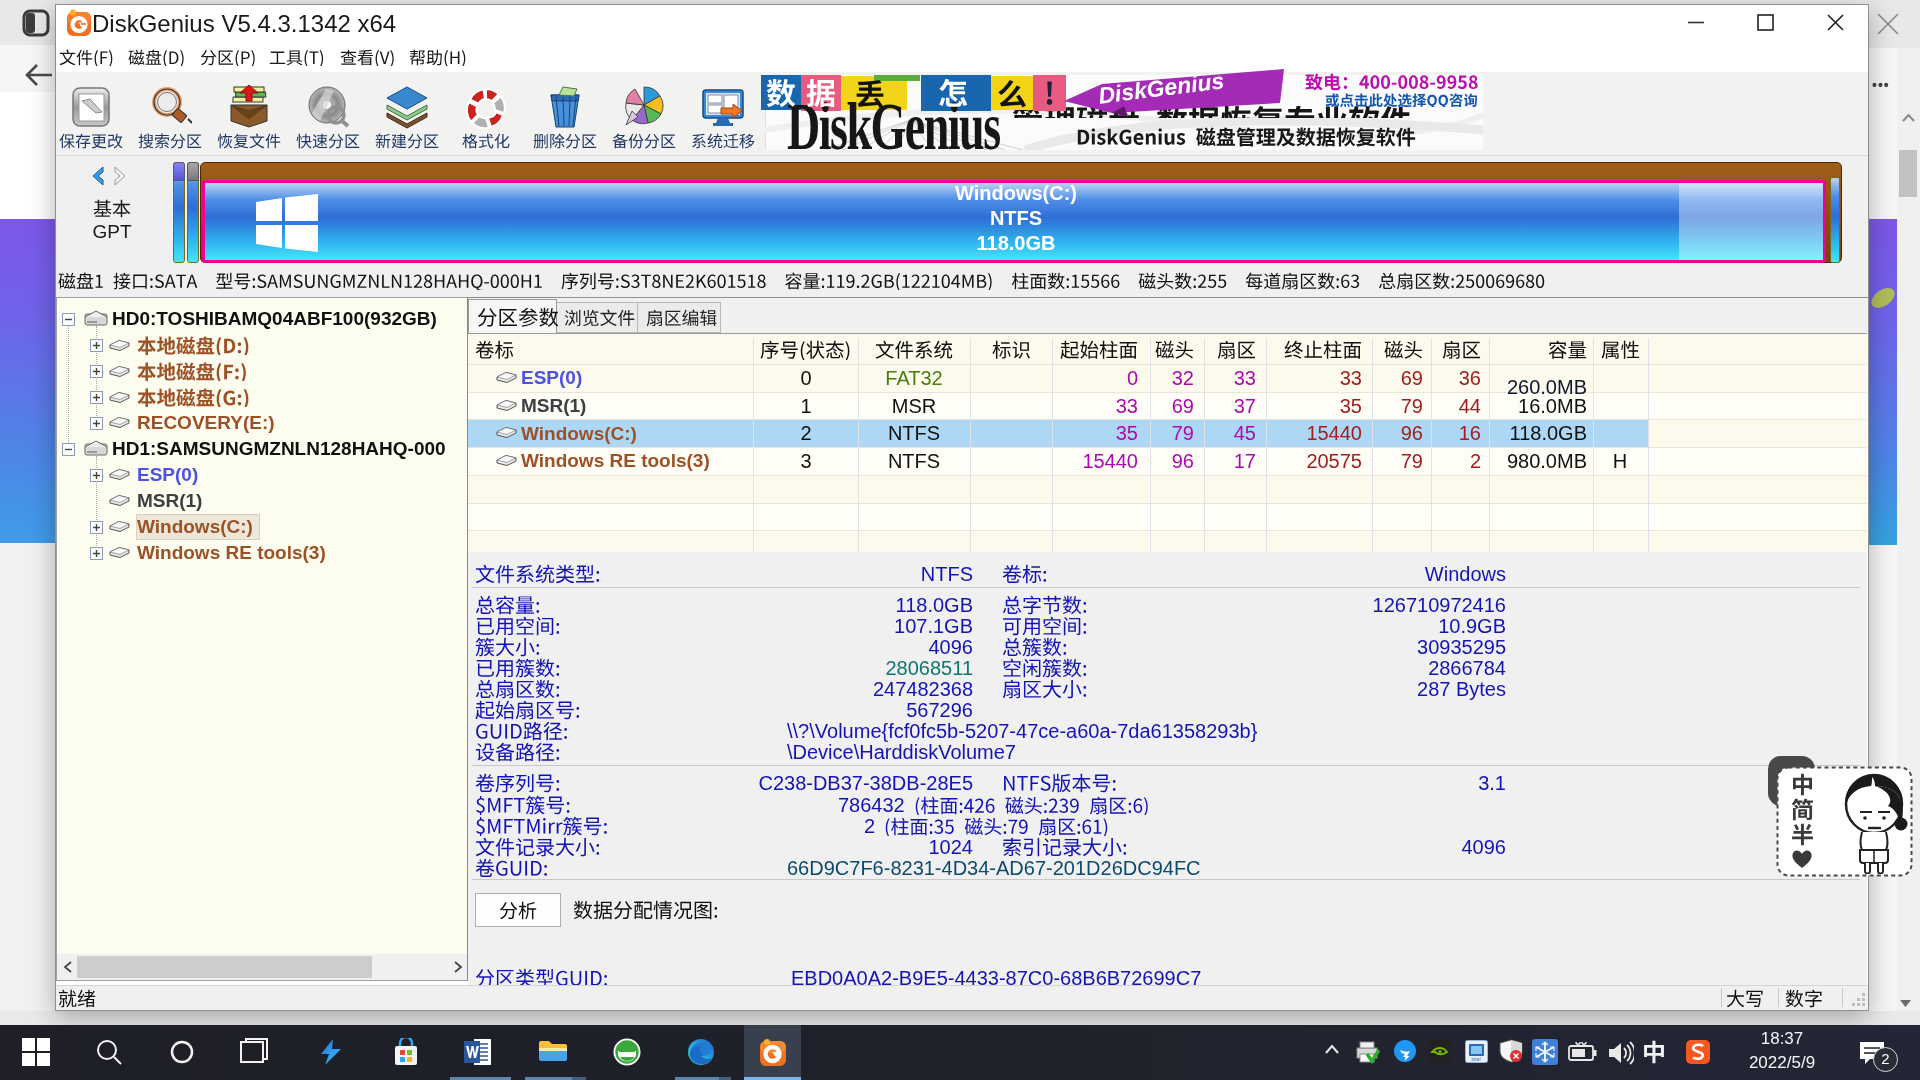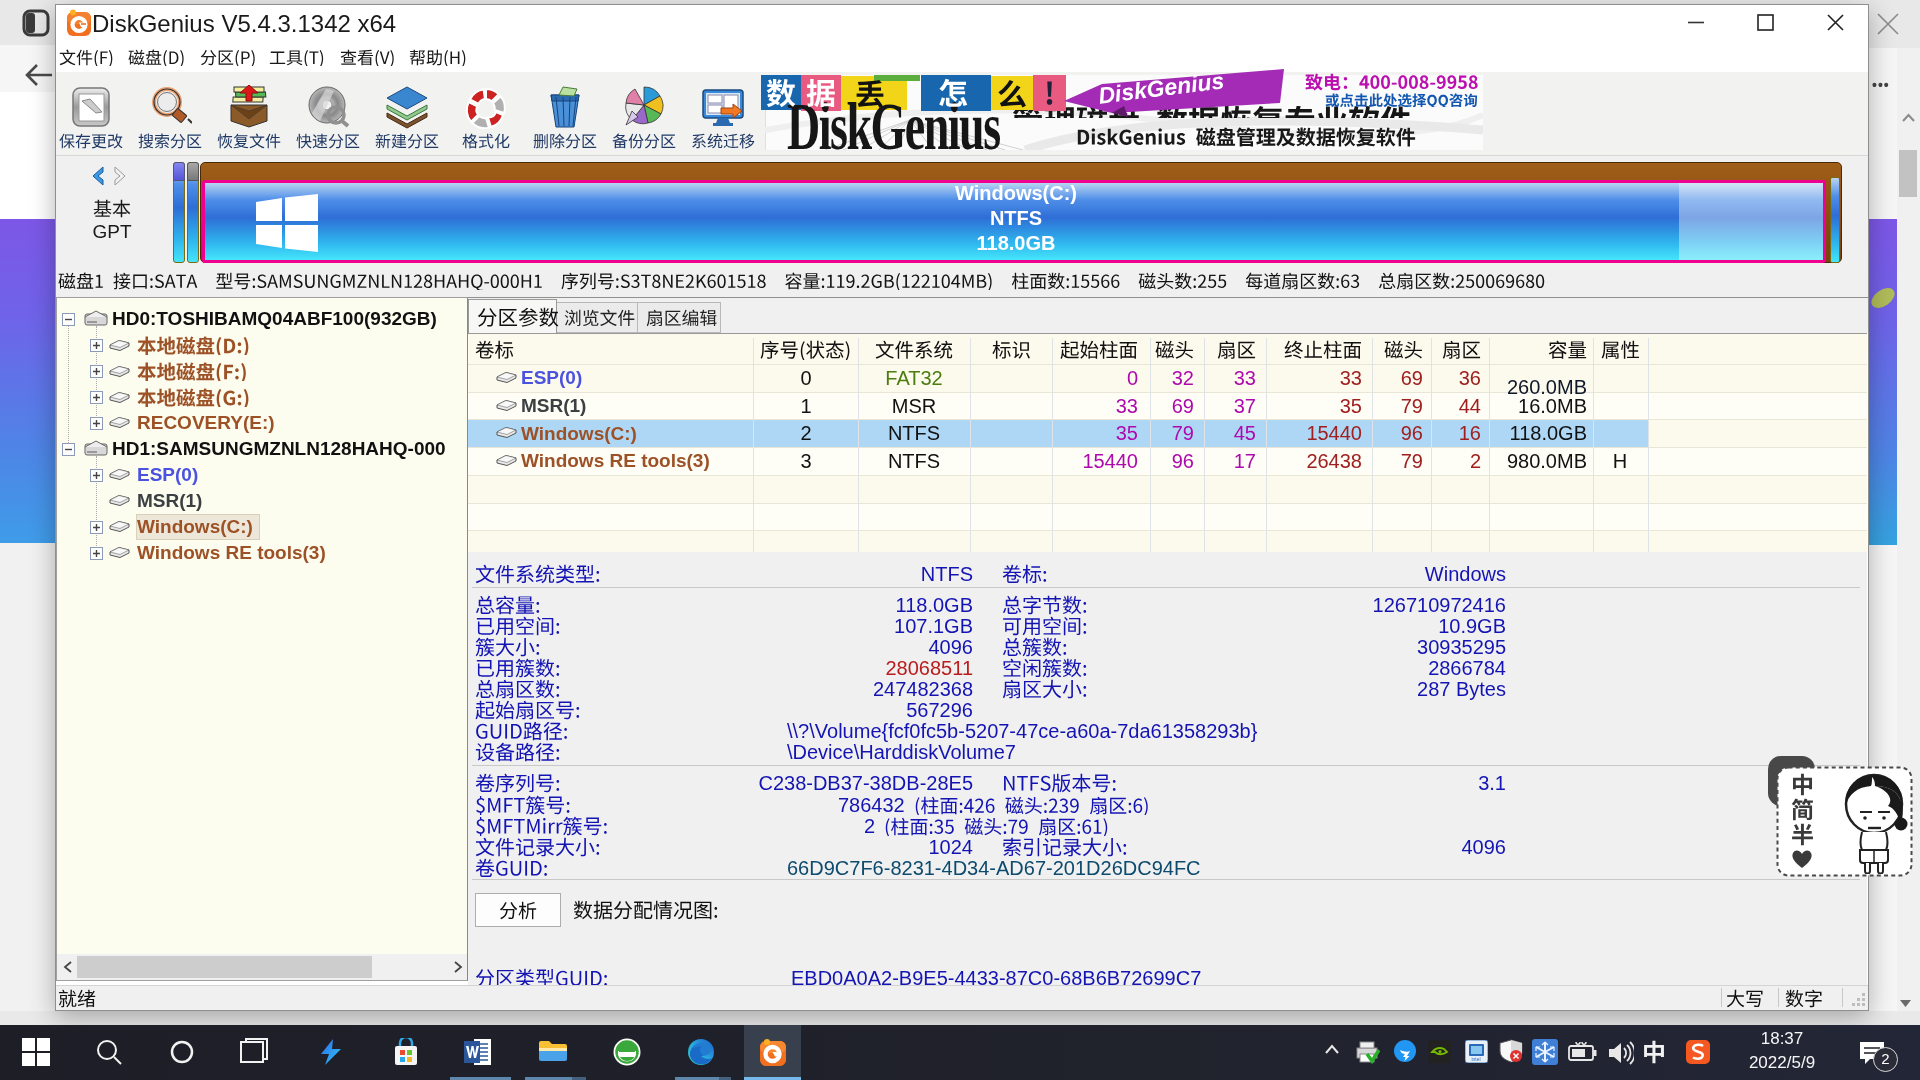--- a/index.html
+++ b/index.html
@@ -766,21 +766,21 @@
 <svg style="position:absolute;left:495px;top:454.0px" width="23" height="13" viewBox="0 0 23 13">
     <path d="M2 6 L11 1.5 L21 4 L21 7 L12 11.5 L2 9 Z" fill="#e8e8e8" stroke="#555"></path>
     <path d="M2 6 L11 1.5 L21 4 L12 8.5 Z" fill="#f8f8f8" stroke="#555" stroke-width="0.5"></path>
   </svg>
 <div style="position:absolute;top:448.3px;font:700 19px 'Liberation Sans', sans-serif;color:#9d5126;line-height:25px;white-space:pre;left:521.0px;">Windows RE tools(3)</div>
 <div style="position:absolute;top:448.0px;font:400 20px 'Liberation Sans', sans-serif;color:#111;line-height:26px;white-space:pre;left:806.0px;transform:translateX(-50%);">3</div>
 <div style="position:absolute;top:448.0px;font:400 20px 'Liberation Sans', sans-serif;color:#111;line-height:26px;white-space:pre;left:914.0px;transform:translateX(-50%);">NTFS</div>
 <div style="position:absolute;top:448.0px;font:400 20px 'Liberation Sans', sans-serif;color:#ae09ae;line-height:26px;white-space:pre;right:782.0px;">15440</div>
 <div style="position:absolute;top:448.0px;font:400 20px 'Liberation Sans', sans-serif;color:#ae09ae;line-height:26px;white-space:pre;right:726.0px;">96</div>
 <div style="position:absolute;top:448.0px;font:400 20px 'Liberation Sans', sans-serif;color:#ae09ae;line-height:26px;white-space:pre;right:664.0px;">17</div>
-<div style="position:absolute;top:448.0px;font:400 20px 'Liberation Sans', sans-serif;color:#a02020;line-height:26px;white-space:pre;right:558.0px;">26438</div>
+<div style="position:absolute;top:448.0px;font:400 20px 'Liberation Sans', sans-serif;color:#a02020;line-height:26px;white-space:pre;right:558.0px;">20575</div>
 <div style="position:absolute;top:448.0px;font:400 20px 'Liberation Sans', sans-serif;color:#a02020;line-height:26px;white-space:pre;right:497.0px;">79</div>
 <div style="position:absolute;top:448.0px;font:400 20px 'Liberation Sans', sans-serif;color:#a02020;line-height:26px;white-space:pre;right:439.0px;">2</div>
 <div style="position:absolute;top:448.0px;font:400 20px 'Liberation Sans', sans-serif;color:#111;line-height:26px;white-space:pre;right:333.0px;">980.0MB</div>
 <div style="position:absolute;top:448.0px;font:400 20px 'Liberation Sans', sans-serif;color:#111;line-height:26px;white-space:pre;left:1620.0px;transform:translateX(-50%);">H</div>
 <div style="position:absolute;left:468.0px;top:552.0px;width:1399.0px;height:433.0px;background:#f0f0f0;"></div>
 <div style="position:absolute;left:475.0px;top:564.0px;"><svg width="125.6" height="20.0" viewBox="0 -880 6278 1000" fill="#1414b4">
       <use href="#g0" x="0"></use>
       <use href="#g1" x="1000"></use>
       <use href="#g39" x="2000"></use>
       <use href="#g40" x="3000"></use>
@@ -841,21 +841,21 @@
       <use href="#g92" x="3000"></use>
     </svg></div>
 <div style="position:absolute;top:634.0px;font:400 20px 'Liberation Sans', sans-serif;color:#1414b4;line-height:26px;white-space:pre;right:414.0px;">30935295</div>
 <div style="position:absolute;left:475.0px;top:658.0px;"><svg width="85.6" height="20.0" viewBox="0 -880 4278 1000" fill="#1414b4">
       <use href="#g154" x="0"></use>
       <use href="#g155" x="1000"></use>
       <use href="#g159" x="2000"></use>
       <use href="#g123" x="3000"></use>
       <use href="#g92" x="4000"></use>
     </svg></div>
-<div style="position:absolute;top:655.0px;font:400 20px 'Liberation Sans', sans-serif;color:#b91c1c;line-height:26px;white-space:pre;right:947.0px;">28068511</div>
+<div style="position:absolute;top:655.0px;font:400 20px 'Liberation Sans', sans-serif;color:#0f766e;line-height:26px;white-space:pre;right:947.0px;">28068511</div>
 <div style="position:absolute;left:1002.0px;top:658.0px;"><svg width="85.6" height="20.0" viewBox="0 -880 4278 1000" fill="#1414b4">
       <use href="#g156" x="0"></use>
       <use href="#g162" x="1000"></use>
       <use href="#g159" x="2000"></use>
       <use href="#g123" x="3000"></use>
       <use href="#g92" x="4000"></use>
     </svg></div>
 <div style="position:absolute;top:655.0px;font:400 20px 'Liberation Sans', sans-serif;color:#1414b4;line-height:26px;white-space:pre;right:414.0px;">2866784</div>
 <div style="position:absolute;left:475.0px;top:679.0px;"><svg width="85.6" height="20.0" viewBox="0 -880 4278 1000" fill="#1414b4">
       <use href="#g128" x="0"></use>

